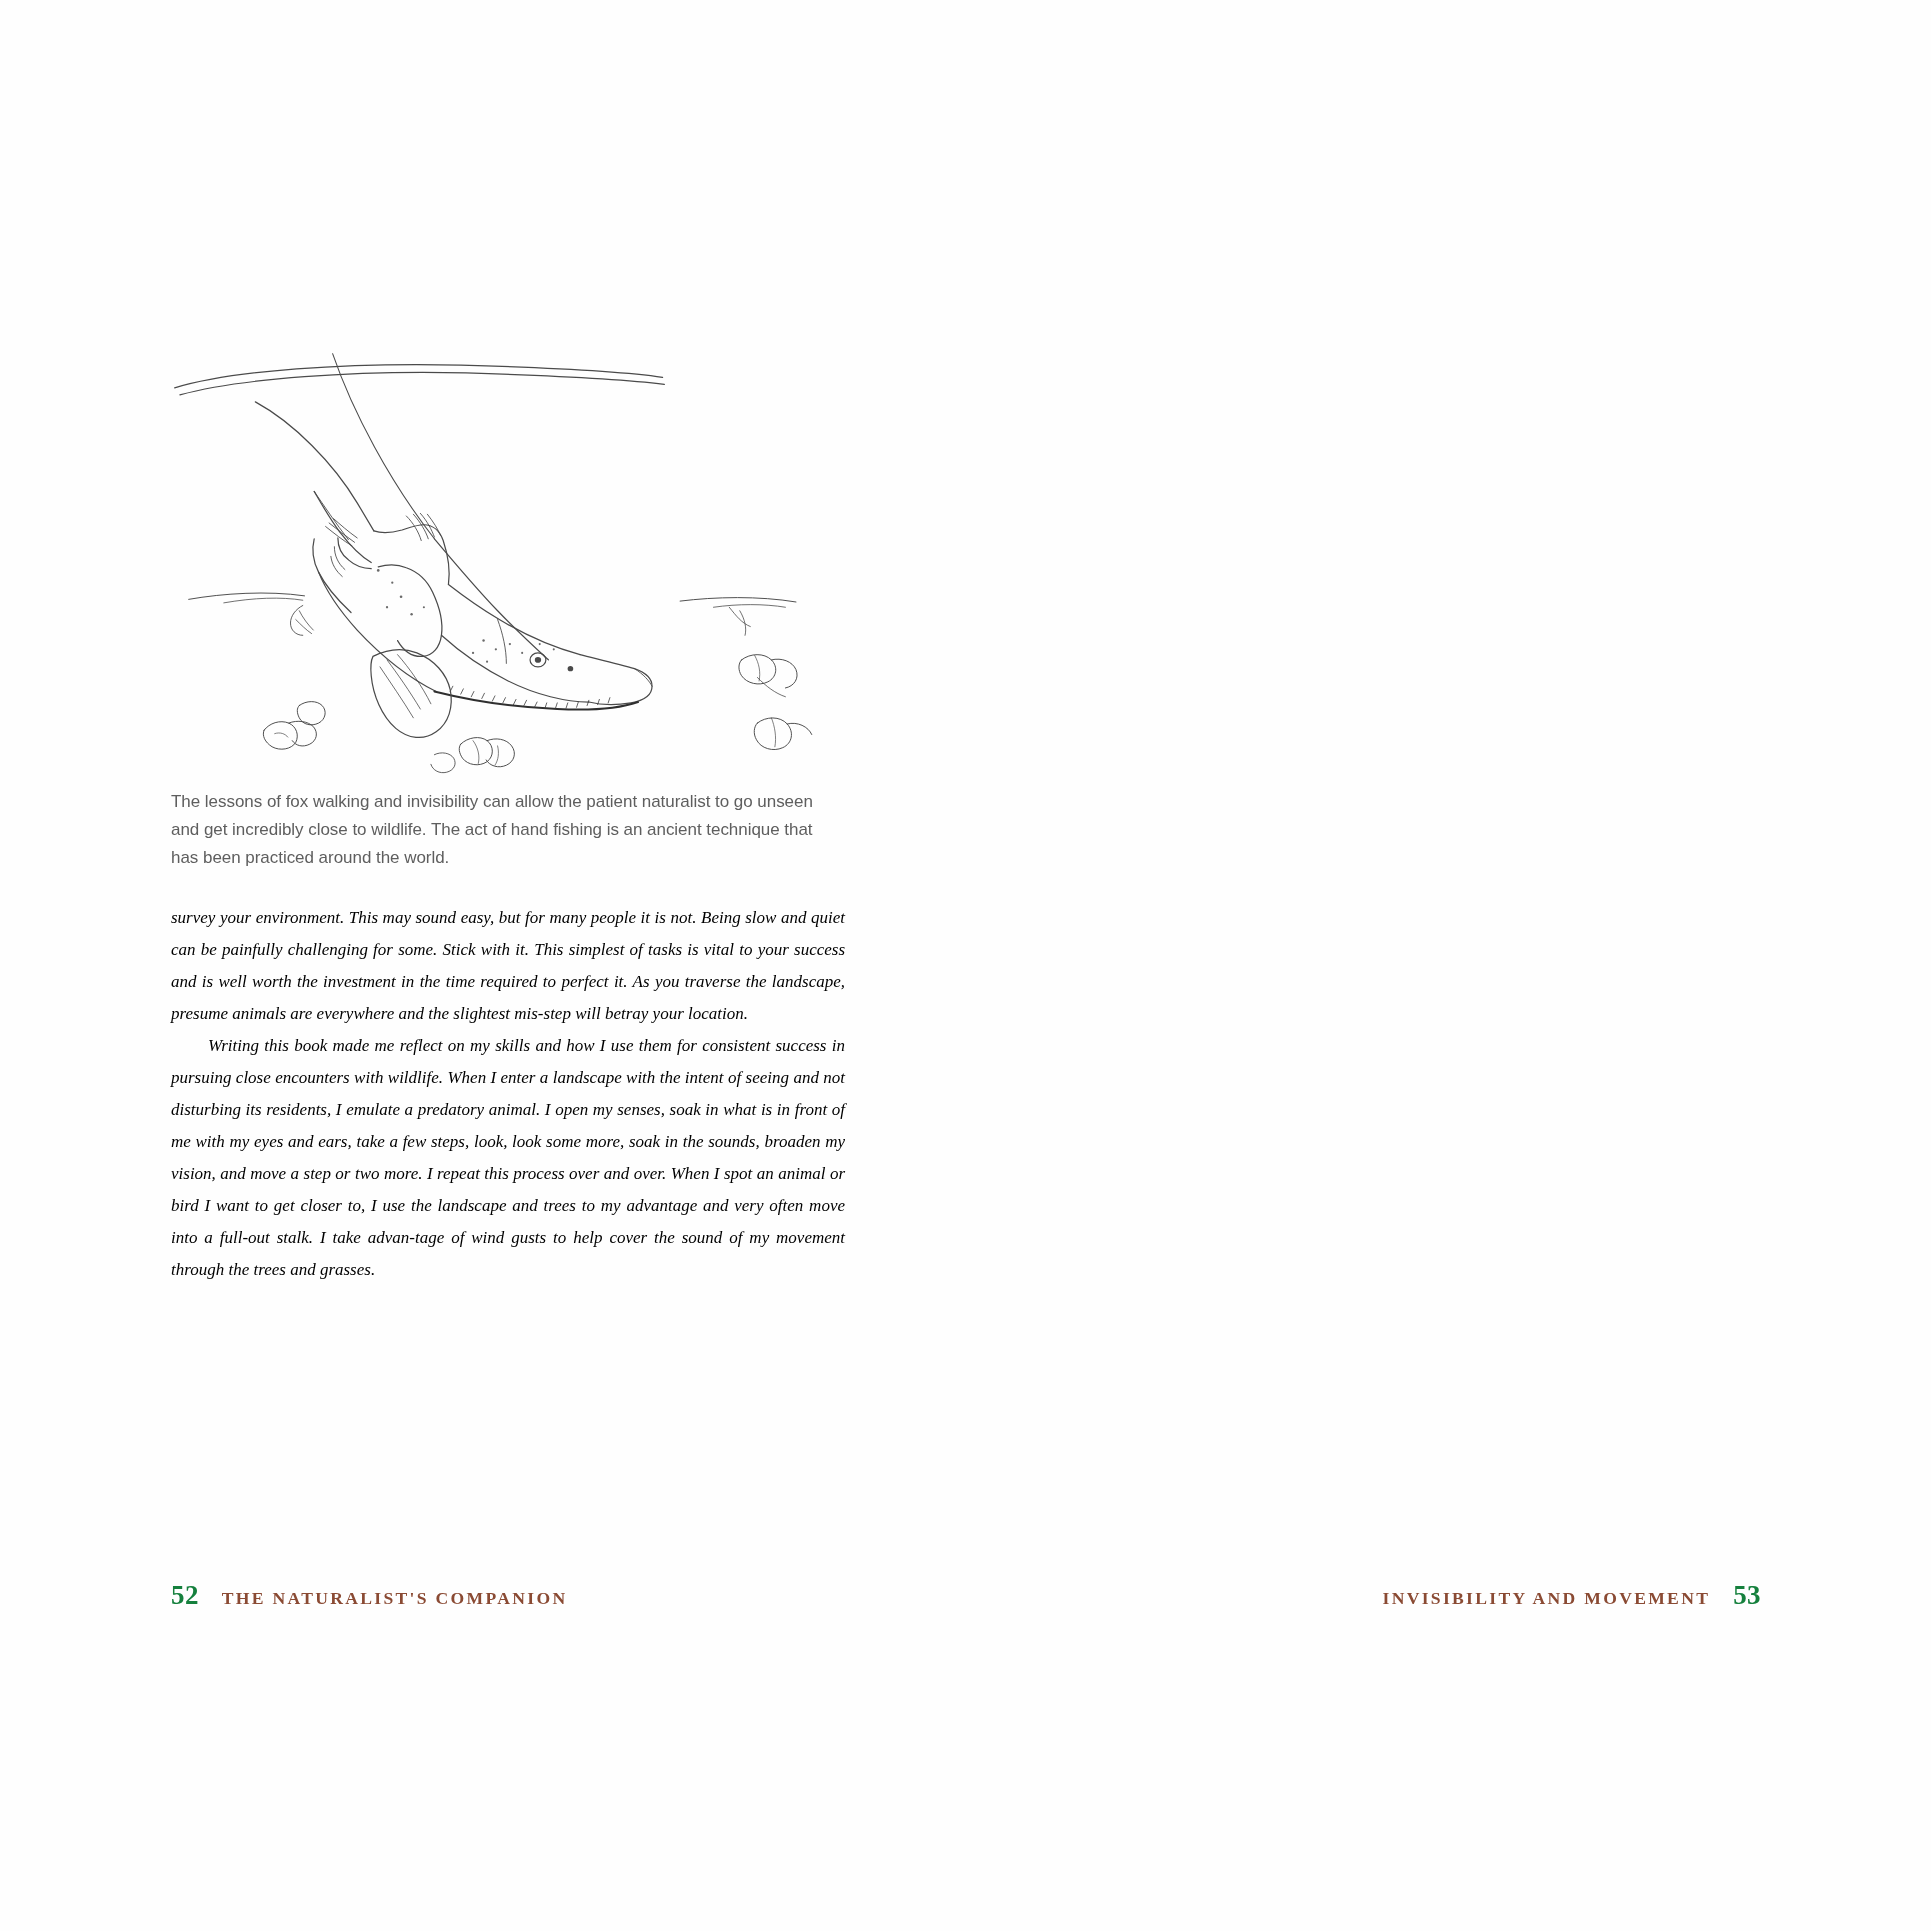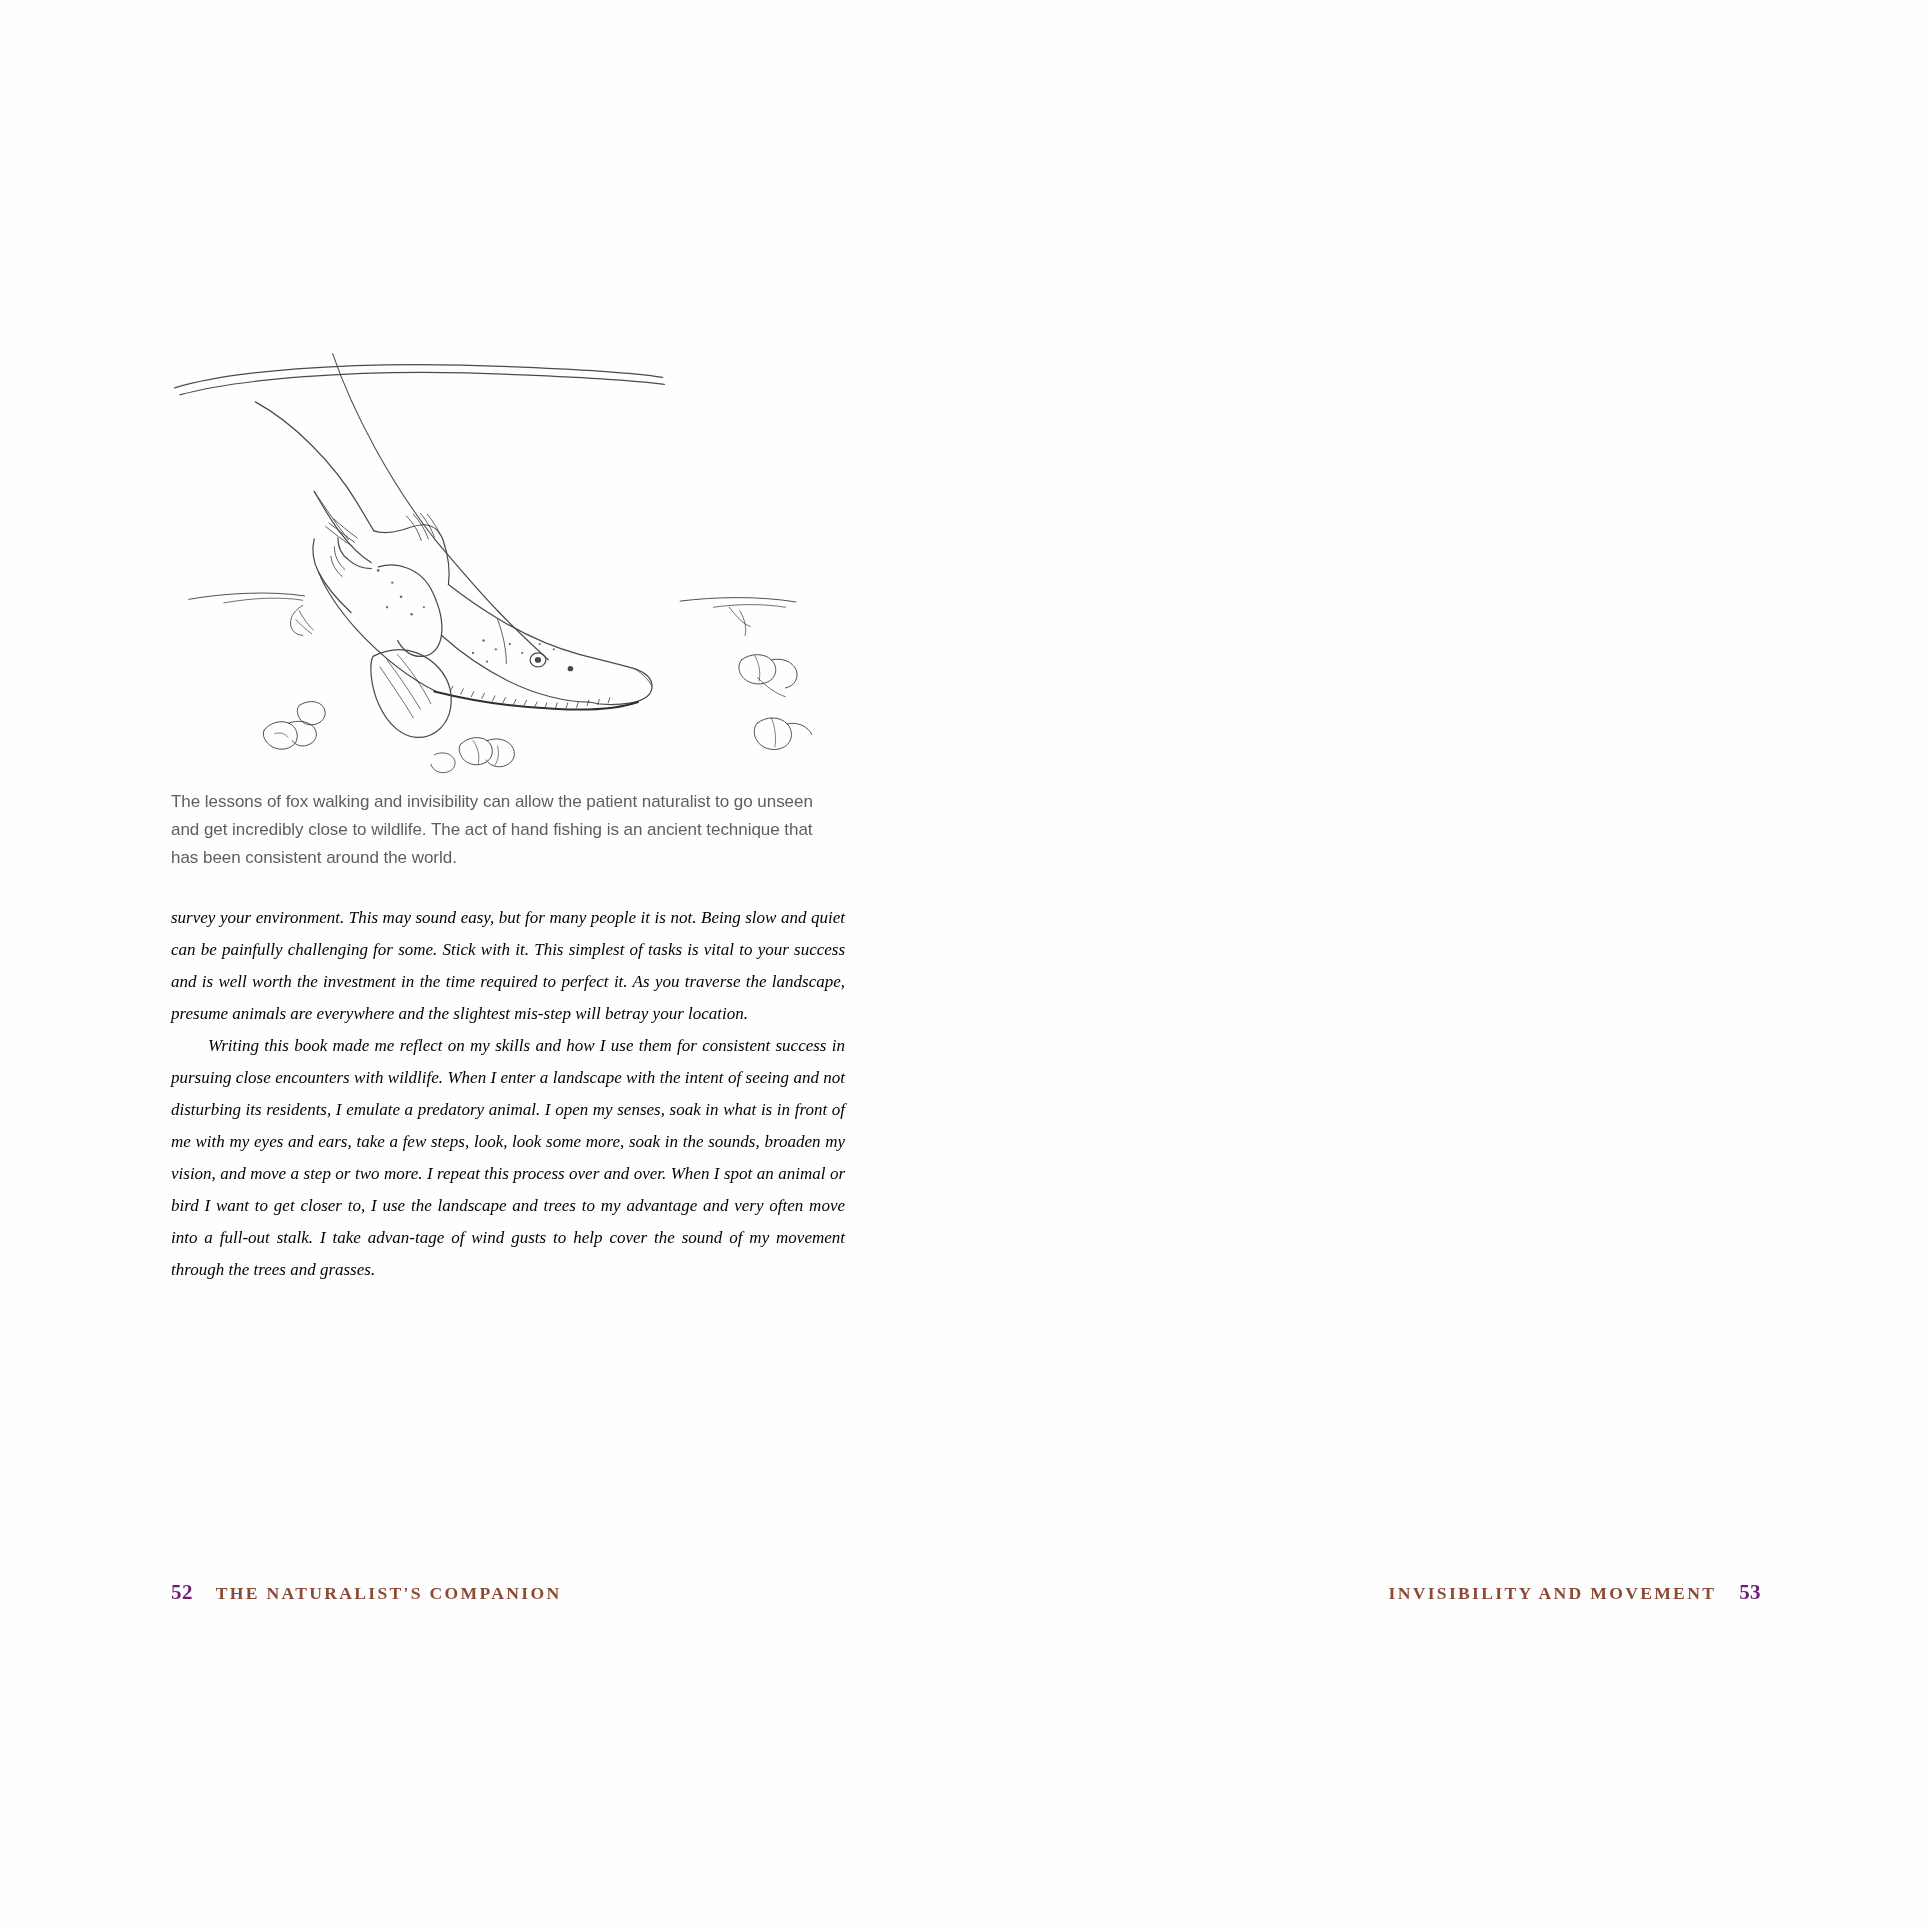--- a/index.html
+++ b/index.html
@@ -81,24 +81,24 @@
     font-family: "Liberation Serif", serif;
     font-size: 17.6px;
     font-weight: bold;
     color: #8a4a33;
     letter-spacing: 2.3px;
     white-space: nowrap;
   }
   .footer-left  { left: 171px; }
   .footer-right { right: 171px; }
   .folio {
-    font-size: 21px;
+    font-size: 27px;
     font-weight: bold;
     letter-spacing: 0.4px;
-    color: #701a75;
+    color: #15803d;
   }
   .folio-left  { margin-right: 23px; }
   .folio-right { margin-left: 23px; }
   .runhead { text-transform: uppercase; }
 </style>
 </head>
 <body>
 
 <div class="spread">
 
@@ -235,21 +235,21 @@
         <path d="M668 372 C 678 382, 688 390, 700 394" stroke-width="0.9"></path>
 
         <path d="M668 424 C 678 416, 694 416, 702 425 C 710 434, 708 447, 697 452
                  C 686 457, 672 453, 667 443 C 663 436, 664 428, 668 424 Z" stroke-width="1.1"></path>
         <path d="M684 418 C 688 428, 690 440, 688 451" stroke-width="0.8"></path>
         <path d="M702 425 C 714 422, 726 428, 730 437" stroke-width="1.1"></path>
 
       </svg>
     </div>
 
-    <div class="caption">The lessons of fox walking and invisibility can allow the patient naturalist to go unseen and get incredibly close to wildlife. The act of hand fishing is an ancient technique that has been consistent around the world.</div>
+    <div class="caption">The lessons of fox walking and invisibility can allow the patient naturalist to go unseen and get incredibly close to wildlife. The act of hand fishing is an ancient technique that has been practiced around the world.</div>
 
     <div class="left-body body-text">
       <p>survey your environment. This may sound easy, but for many people it is not. Being slow and quiet can be painfully challenging for some. Stick with it. This simplest of tasks is vital to your success and is well worth the investment in the time required to perfect it. As you traverse the landscape, presume animals are everywhere and the slightest mis-step will betray your location.</p>
       <p class="indent">Writing this book made me reflect on my skills and how I use them for consistent success in pursuing close encounters with wildlife. When I enter a landscape with the intent of seeing and not disturbing its residents, I emulate a predatory animal. I open my senses, soak in what is in front of me with my eyes and ears, take a few steps, look, look some more, soak in the sounds, broaden my vision, and move a step or two more. I repeat this process over and over. When I spot an animal or bird I want to get closer to, I use the landscape and trees to my advantage and very often move into a full-out stalk. I take advan-tage of wind gusts to help cover the sound of my movement through the trees and grasses.</p>
     </div>
 
     <div class="footer footer-left">
       <span class="folio folio-left">52</span><span class="runhead">The Naturalist's Companion</span>
     </div>
 

